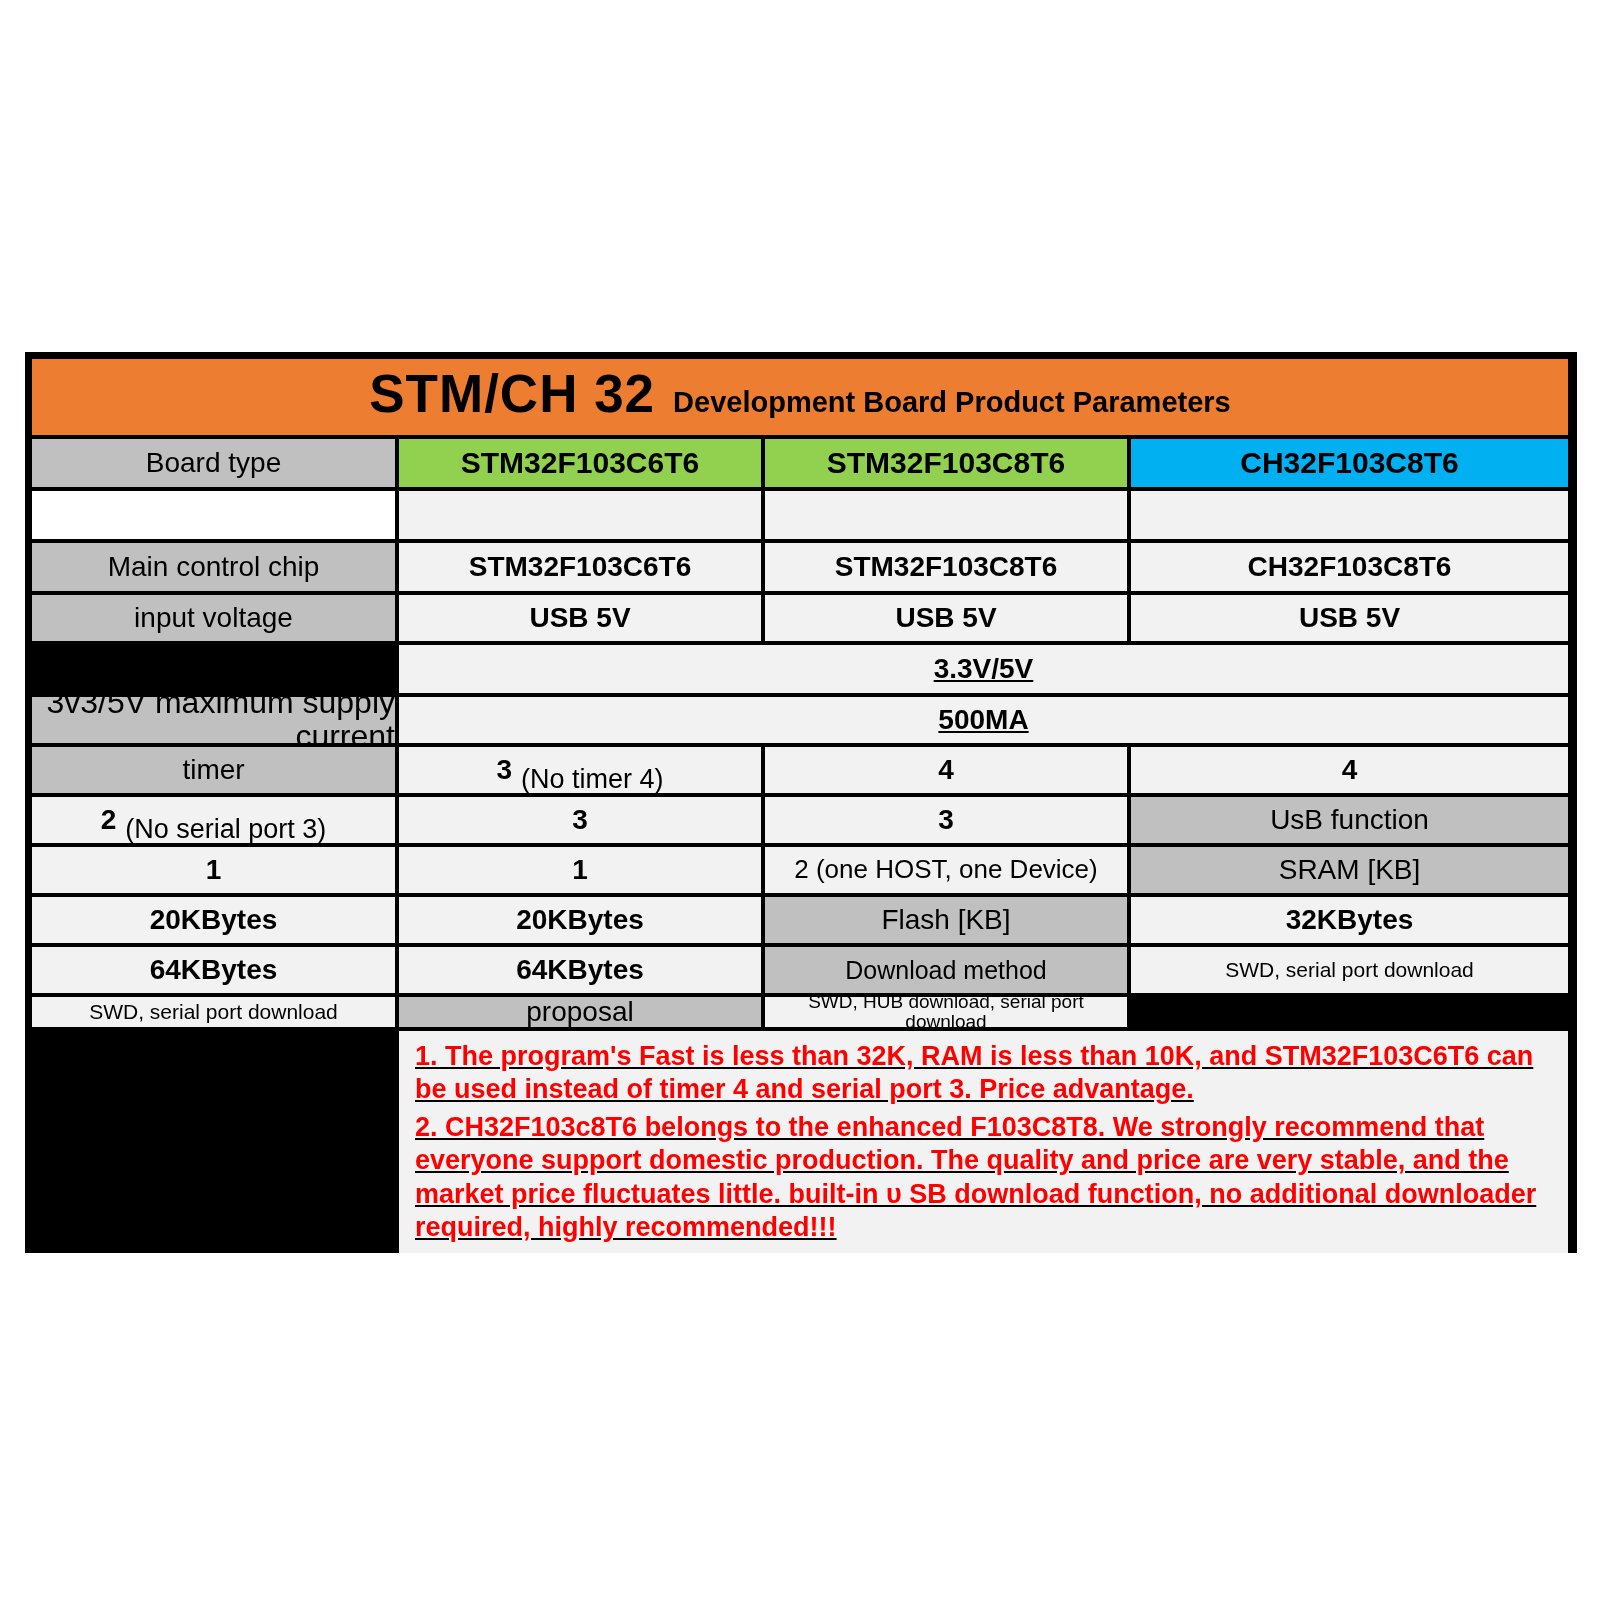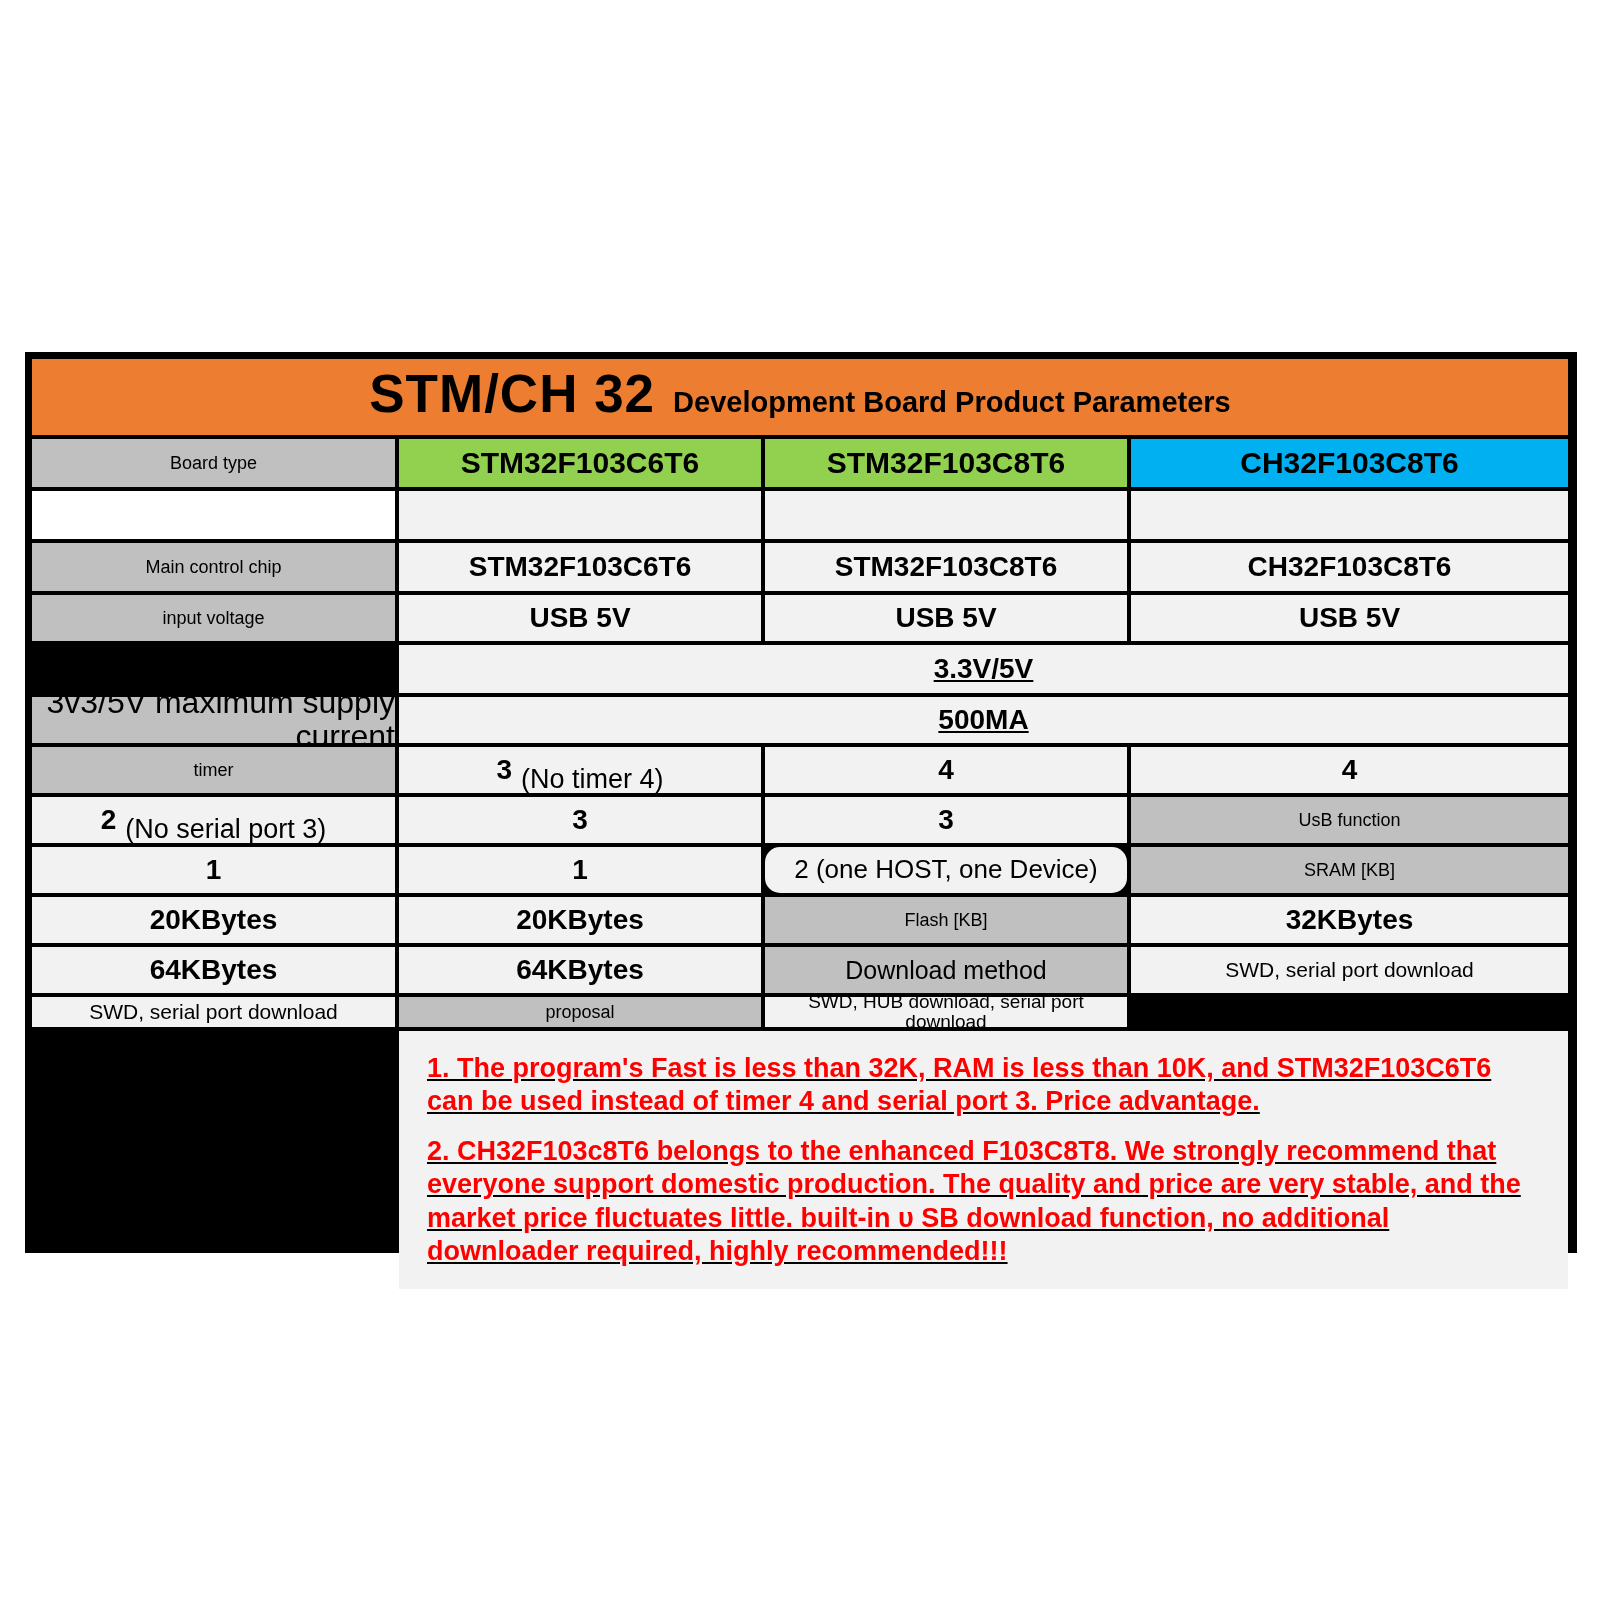--- a/index.html
+++ b/index.html
@@ -14,39 +14,39 @@
          gap:4px;}
 
   .c{display:flex;align-items:center;justify-content:center;text-align:center;
      overflow:hidden;line-height:1.05;}
 
   .title-bar{grid-column:1 / -1;background:#ED7D31;display:flex;align-items:baseline;
              justify-content:center;gap:18px;padding-top:4px;}
   .title-main{font-size:53px;font-weight:700;letter-spacing:1px;}
   .title-sub{font-size:29px;font-weight:600;}
 
-  .lab{background:#C0C0C0;font-size:18px;font-weight:400;}
+  .lab{background:#C0C0C0;font-size:28px;font-weight:400;}
   .lab-small{font-size:32px;text-align:right;}
   .cell{background:#F2F2F2;}
   .white{background:#FFFFFF;}
   .head-green{background:#92D050;font-size:30px;font-weight:700;}
   .head-blue{background:#00B0F0;font-size:30px;font-weight:700;}
 
   .val{background:#F2F2F2;font-size:28px;font-weight:700;}
   .val .note{font-weight:400;font-size:27px;margin-left:9px;margin-top:18px;}
-  .val-reg{background:#F2F2F2;font-size:26px;font-weight:400;border-radius:15px;}
+  .val-reg{background:#F2F2F2;font-size:26px;font-weight:400;}
   .merged{grid-column:2 / -1;text-decoration:underline;}
 
   .lab-dl{font-size:25px;}
   .dl{background:#F2F2F2;font-size:21px;font-weight:400;}
   .dl-small{font-size:19px;}
 
   .proposal-cell{background:#F2F2F2;display:block;text-align:left;
                  padding:5px 10px 4px 12px;box-sizing:border-box;}
-  .proposal-cell p{margin:16px;color:#FF0000;font-weight:700;font-size:27px;line-height:1.24;}
+  .proposal-cell p{margin:4px;color:#FF0000;font-weight:700;font-size:27px;line-height:1.24;}
 </style>
 </head>
 <body>
 
 <div id="canvas">
   <div class="table">
 
     <div class="title-bar">
       <span class="title-main">STM/CH 32</span>
       <span class="title-sub">Development Board Product Parameters</span>

